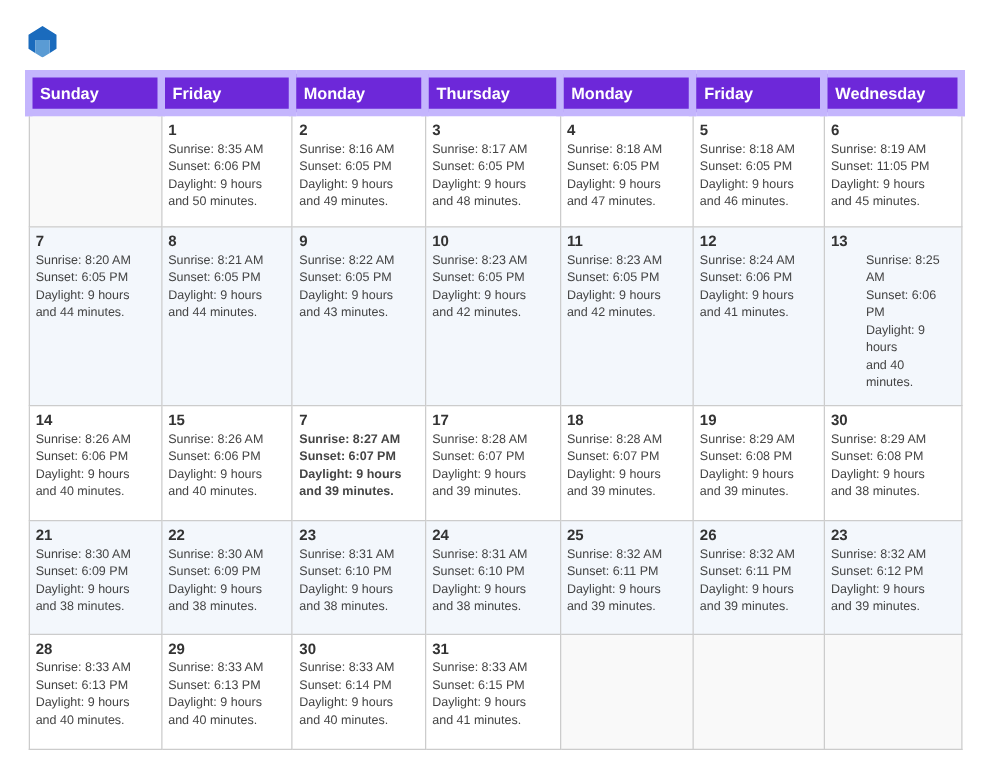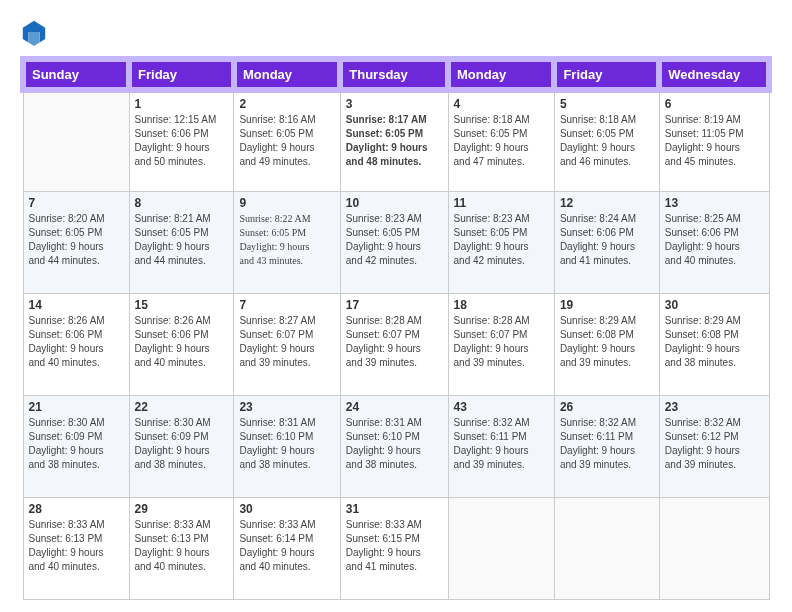--- a/index.html
+++ b/index.html
@@ -132,35 +132,35 @@
           <th>Monday</th>
           <th>Friday</th>
           <th>Wednesday</th>
         </tr>
     </thead>
     <tbody id="calendar-body">
     <tr>
           <td class="empty-cell"></td>
           <td>
             <span class="day-num">1</span>
-            <div class="day-info" style="white-space: pre-line;">Sunrise: 12:15 AM
+            <div class="day-info" style="white-space: pre-line;">Sunrise: 8:35 AM
 Sunset: 6:06 PM
 Daylight: 9 hours
 and 50 minutes.</div>
           </td>
           <td>
             <span class="day-num">2</span>
             <div class="day-info" style="white-space: pre-line;">Sunrise: 8:16 AM
 Sunset: 6:05 PM
 Daylight: 9 hours
 and 49 minutes.</div>
           </td>
           <td>
             <span class="day-num">3</span>
-            <div class="day-info" style="white-space: pre-line; font-weight: bold;">Sunrise: 8:17 AM
+            <div class="day-info" style="white-space: pre-line;">Sunrise: 8:17 AM
 Sunset: 6:05 PM
 Daylight: 9 hours
 and 48 minutes.</div>
           </td>
           <td>
             <span class="day-num">4</span>
             <div class="day-info" style="white-space: pre-line;">Sunrise: 8:18 AM
 Sunset: 6:05 PM
 Daylight: 9 hours
 and 47 minutes.</div>
@@ -190,21 +190,21 @@
           </td>
           <td>
             <span class="day-num">8</span>
             <div class="day-info" style="white-space: pre-line;">Sunrise: 8:21 AM
 Sunset: 6:05 PM
 Daylight: 9 hours
 and 44 minutes.</div>
           </td>
           <td>
             <span class="day-num">9</span>
-            <div class="day-info" style="white-space: pre-line; font-family: Liberation Serif, serif;">Sunrise: 8:22 AM
+            <div class="day-info" style="white-space: pre-line;">Sunrise: 8:22 AM
 Sunset: 6:05 PM
 Daylight: 9 hours
 and 43 minutes.</div>
           </td>
           <td>
             <span class="day-num">10</span>
             <div class="day-info" style="white-space: pre-line;">Sunrise: 8:23 AM
 Sunset: 6:05 PM
 Daylight: 9 hours
 and 42 minutes.</div>
@@ -218,21 +218,21 @@
           </td>
           <td>
             <span class="day-num">12</span>
             <div class="day-info" style="white-space: pre-line;">Sunrise: 8:24 AM
 Sunset: 6:06 PM
 Daylight: 9 hours
 and 41 minutes.</div>
           </td>
           <td>
             <span class="day-num">13</span>
-            <div class="day-info" style="white-space: pre-line;">Sunrise: 8:25 AM
+            <div class="day-info" style="white-space: pre-line; margin-left: 28px;">Sunrise: 8:25 AM
 Sunset: 6:06 PM
 Daylight: 9 hours
 and 40 minutes.</div>
           </td>
         </tr>
         <tr>
           <td>
             <span class="day-num">14</span>
             <div class="day-info" style="white-space: pre-line;">Sunrise: 8:26 AM
 Sunset: 6:06 PM
@@ -241,21 +241,21 @@
           </td>
           <td>
             <span class="day-num">15</span>
             <div class="day-info" style="white-space: pre-line;">Sunrise: 8:26 AM
 Sunset: 6:06 PM
 Daylight: 9 hours
 and 40 minutes.</div>
           </td>
           <td>
             <span class="day-num">7</span>
-            <div class="day-info" style="white-space: pre-line;">Sunrise: 8:27 AM
+            <div class="day-info" style="white-space: pre-line; font-weight: bold;">Sunrise: 8:27 AM
 Sunset: 6:07 PM
 Daylight: 9 hours
 and 39 minutes.</div>
           </td>
           <td>
             <span class="day-num">17</span>
             <div class="day-info" style="white-space: pre-line;">Sunrise: 8:28 AM
 Sunset: 6:07 PM
 Daylight: 9 hours
 and 39 minutes.</div>
@@ -305,21 +305,21 @@
 and 38 minutes.</div>
           </td>
           <td>
             <span class="day-num">24</span>
             <div class="day-info" style="white-space: pre-line;">Sunrise: 8:31 AM
 Sunset: 6:10 PM
 Daylight: 9 hours
 and 38 minutes.</div>
           </td>
           <td>
-            <span class="day-num">43</span>
+            <span class="day-num">25</span>
             <div class="day-info" style="white-space: pre-line;">Sunrise: 8:32 AM
 Sunset: 6:11 PM
 Daylight: 9 hours
 and 39 minutes.</div>
           </td>
           <td>
             <span class="day-num">26</span>
             <div class="day-info" style="white-space: pre-line;">Sunrise: 8:32 AM
 Sunset: 6:11 PM
 Daylight: 9 hours

